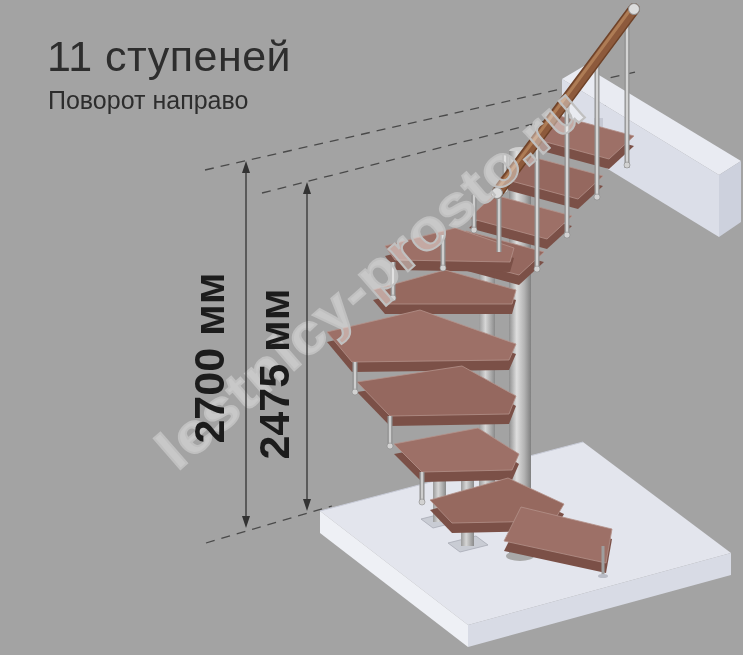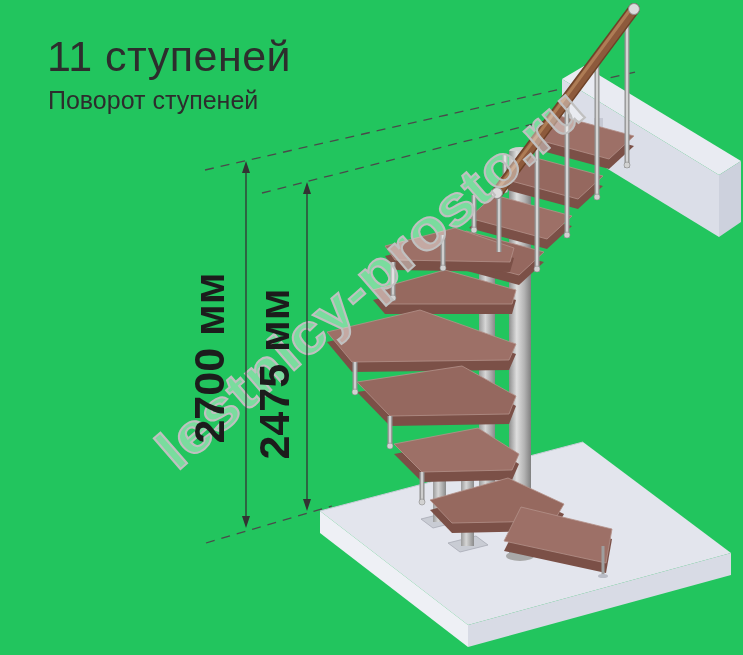--- a/index.html
+++ b/index.html
@@ -1,19 +1,19 @@
 <!DOCTYPE html>
 <html><head>
 <meta charset="utf-8">
 <style>
   html,body{margin:0;padding:0;background:#ffffff;}
   #page{
     position:relative;
     width:743px;height:655px;
-    background:#22c55e;
+    background:#a3a3a3;
     overflow:hidden;
     font-family:"Liberation Sans", sans-serif;
   }
   #title{
     position:absolute;left:47px;top:32px;
     font-size:43px;color:#2d2d2d;letter-spacing:0.5px;
     white-space:nowrap;
   }
   #subtitle{
     position:absolute;left:48px;top:86px;
@@ -32,21 +32,21 @@
     stroke:#c0c0c0;stroke-width:2;
     letter-spacing:1px;
   }
 </style>
 </head>
 <body>
 
 <div id="page">
 
   <div id="title">11 ступеней</div>
-  <div id="subtitle">Поворот ступеней</div>
+  <div id="subtitle">Поворот направо</div>
 
   <svg width="743" height="655" viewBox="0 0 743 655">
 
     <defs>
       <linearGradient id="gMetal" x1="0" y1="0" x2="1" y2="0">
         <stop offset="0" stop-color="#8f8f8f"></stop>
         <stop offset="0.35" stop-color="#dedede"></stop>
         <stop offset="0.7" stop-color="#b3b3b3"></stop>
         <stop offset="1" stop-color="#808080"></stop>
       </linearGradient>

